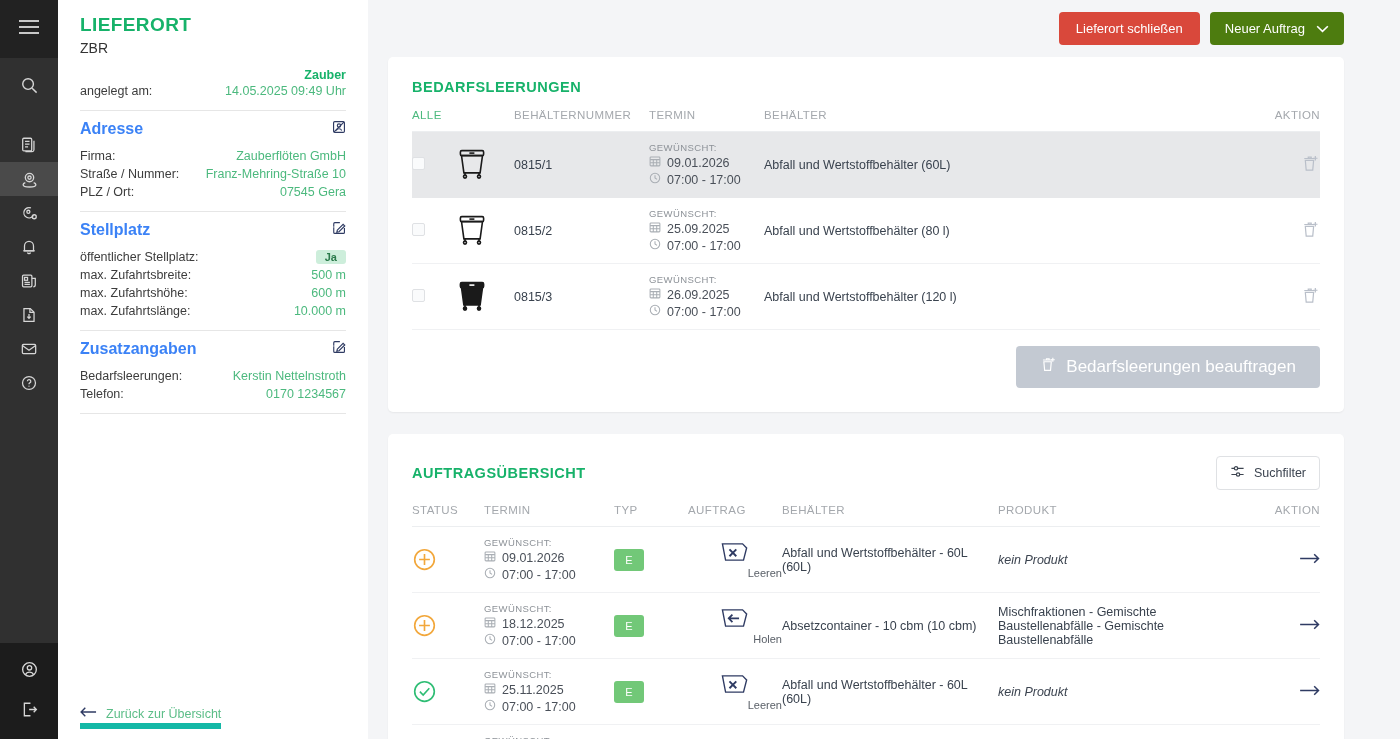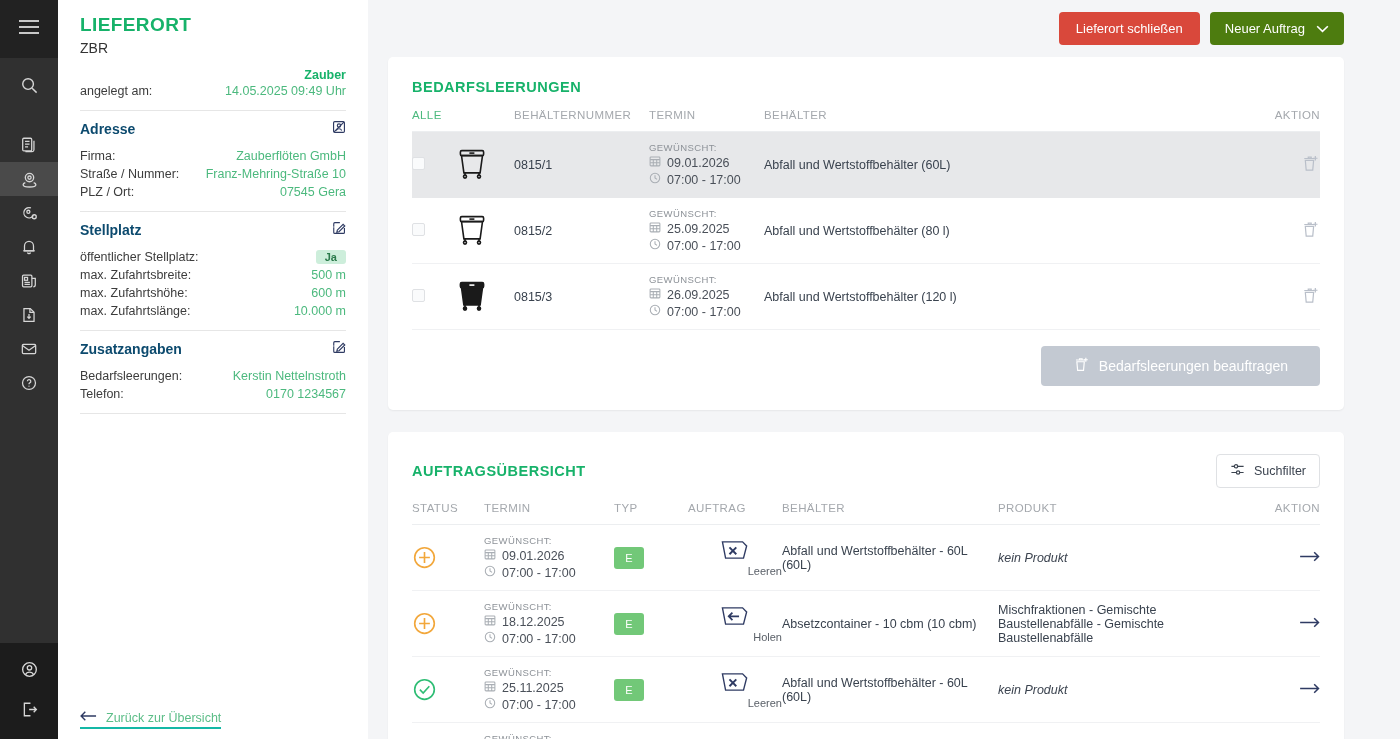--- a/index.html
+++ b/index.html
@@ -43,31 +43,31 @@
     color: #1db954; color: #17b26a;
     font-size: 19px; font-weight: bold; letter-spacing: .4px;
   }
   .panel .sub { font-size: 14px; color: #333; margin-top: 4px; }
   .owner { text-align: right; color: #17b26a; font-weight: bold; font-size: 12.5px; margin-top: 12px; }
   .kv { display: flex; justify-content: space-between; font-size: 12.5px; padding: 2px 0; }
   .kv .k { color: #3c3c3c; }
   .kv .v { color: #4cb97e; text-align: right; }
   .hr { border-top: 1px solid #e6e6e6; margin: 10px 0 9px; }
   .sect-head { display: flex; justify-content: space-between; align-items: center; margin-bottom: 9px; }
-  .sect-head .t { color: #0c4a6e; font-weight: bold; font-size: 14px; }
+  .sect-head .t { color: #3b82f6; font-weight: bold; font-size: 16px; }
   .sect-head .ico { color: #2f3b63; cursor: pointer; }
   .badge-ja {
     background: #cdeedb; color: #2b7a4b; font-size: 11px;
     padding: 1px 9px; border-radius: 3px; font-weight: bold;
   }
   .back-link {
     position: absolute; left: 22px; bottom: 10px;
     display: flex; align-items: center; gap: 9px;
     color: #5bbd87; font-size: 12.5px; cursor: pointer;
-    border-bottom: 2px solid #14b8a6; padding-bottom: 2px;
+    border-bottom: 6px solid #14b8a6; padding-bottom: 2px;
   }
   .back-link svg { color: #2f3b63; }
 
   
   .main { flex: 1; height: 739px; overflow: hidden; position: relative; background: #f4f5f7; }
   .topbar { height: 57px; display: flex; align-items: center; justify-content: flex-end; gap: 10px; padding-right: 56px; }
   .btn { border: none; border-radius: 4px; font-size: 13px; cursor: pointer; font-family: inherit; }
   .btn-danger { background: #d9483b; color: #fff; padding: 9px 17px; }
   .btn-primary { background: #4d7c0f; color: #fff; padding: 9px 15px; display: flex; align-items: center; gap: 11px; }
 
@@ -94,21 +94,21 @@
     background: #fafbfc; display: inline-block; cursor: pointer;
   }
   .termin-lbl { font-size: 9.5px; color: #8d9298; letter-spacing: .4px; }
   .termin-row { display: flex; align-items: center; gap: 6px; color: #4a5059; font-size: 12.5px; margin-top: 2px; }
   .termin-row svg { color: #a9aeb4; flex: none; }
 
   .act-cell { text-align: right; }
   .icon-btn { color: #b9bfc9; cursor: pointer; display: inline-block; }
   .order-btn {
     background: #c3c9d2; color: #fff; border: none; border-radius: 4px;
-    padding: 10px 32px; font-size: 14px; display: inline-flex; align-items: center; gap: 9px;
+    padding: 10px 24px; font-size: 17px; display: inline-flex; align-items: center; gap: 9px;
     font-family: inherit; cursor: default;
   }
   .btn-row { display: flex; justify-content: flex-end; padding: 16px 0 6px; }
 
   .filter-btn {
     border: 1px solid #dfe1e4; background: #fff; border-radius: 4px;
     padding: 7px 13px; font-size: 12.5px; color: #3c4450;
     display: inline-flex; align-items: center; gap: 9px; cursor: pointer; font-family: inherit;
   }
   .typ-badge {

